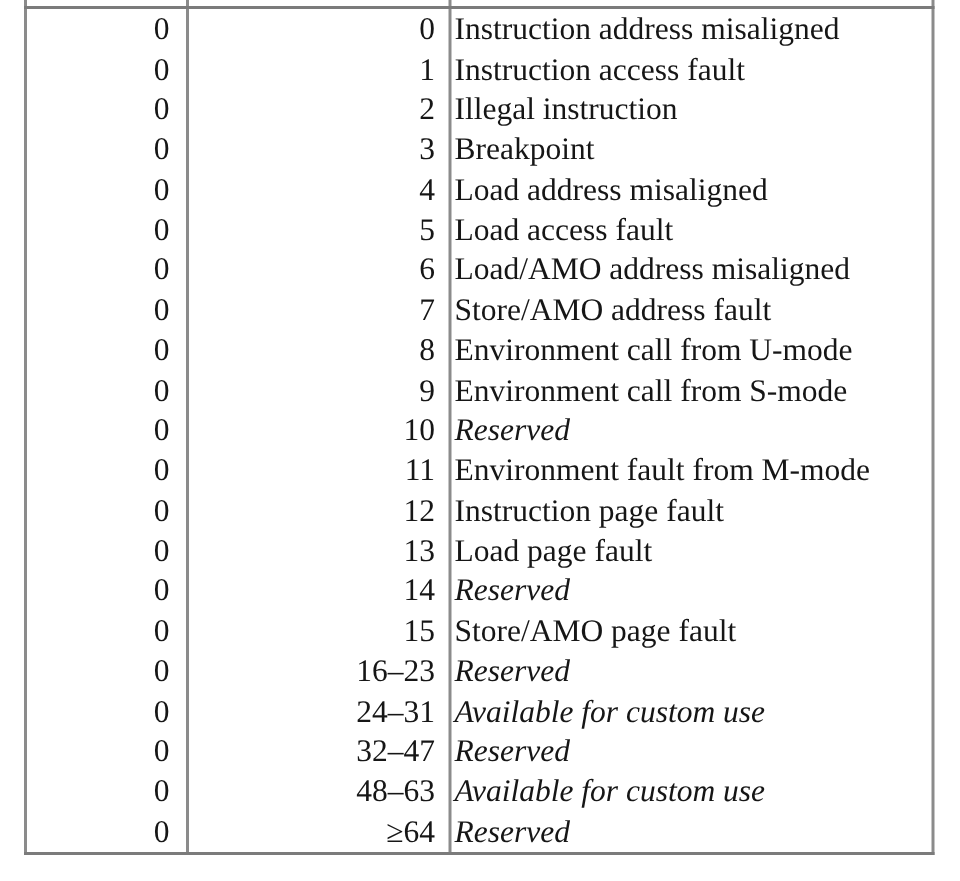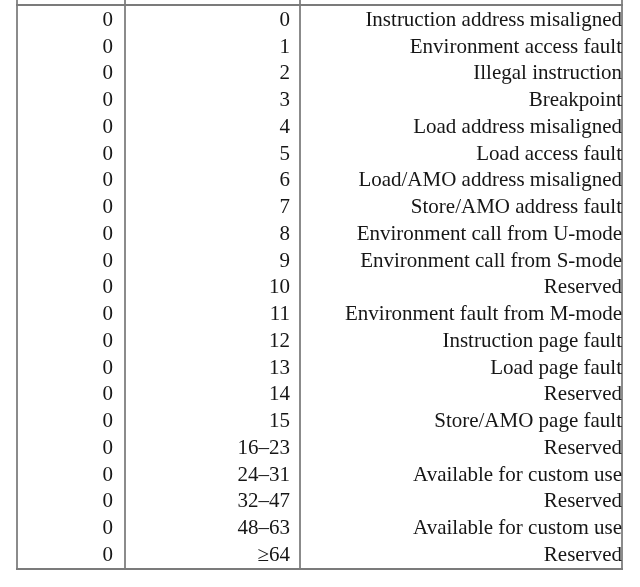--- a/index.html
+++ b/index.html
@@ -14,22 +14,22 @@
   .vl-sep2{left:299px;}
   .vl-right{left:621px;}
   .hline{position:absolute;left:16px;width:607px;height:2px;background:#7b7b7b;}
   .hl-top{top:4px;}
   .hl-bottom{top:568px;}
   .rows{position:absolute;left:17px;top:6px;width:605px;}
   .row{display:flex;height:26.76px;align-items:center;}
   .cell{box-sizing:border-box;white-space:nowrap;overflow:hidden;}
   .c1{width:108px;text-align:right;padding-right:12px;}
   .c2{width:175px;text-align:right;padding-right:10px;}
-  .c3{flex:1;text-align:right;padding-left:13px;}
-  .it{}
+  .c3{flex:1;text-align:left;padding-left:3px;}
+  .it{font-style:italic;}
 </style>
 </head>
 <body>
 
 <div class="page">
 
   <div class="vline vl-left"></div>
   <div class="vline vl-sep1"></div>
   <div class="vline vl-sep2"></div>
   <div class="vline vl-right"></div>
@@ -40,21 +40,21 @@
 
     <div class="row">
       <div class="cell c1">0</div>
       <div class="cell c2">0</div>
       <div class="cell c3">Instruction address misaligned</div>
     </div>
 
     <div class="row">
       <div class="cell c1">0</div>
       <div class="cell c2">1</div>
-      <div class="cell c3">Environment access fault</div>
+      <div class="cell c3">Instruction access fault</div>
     </div>
 
     <div class="row">
       <div class="cell c1">0</div>
       <div class="cell c2">2</div>
       <div class="cell c3">Illegal instruction</div>
     </div>
 
     <div class="row">
       <div class="cell c1">0</div>

